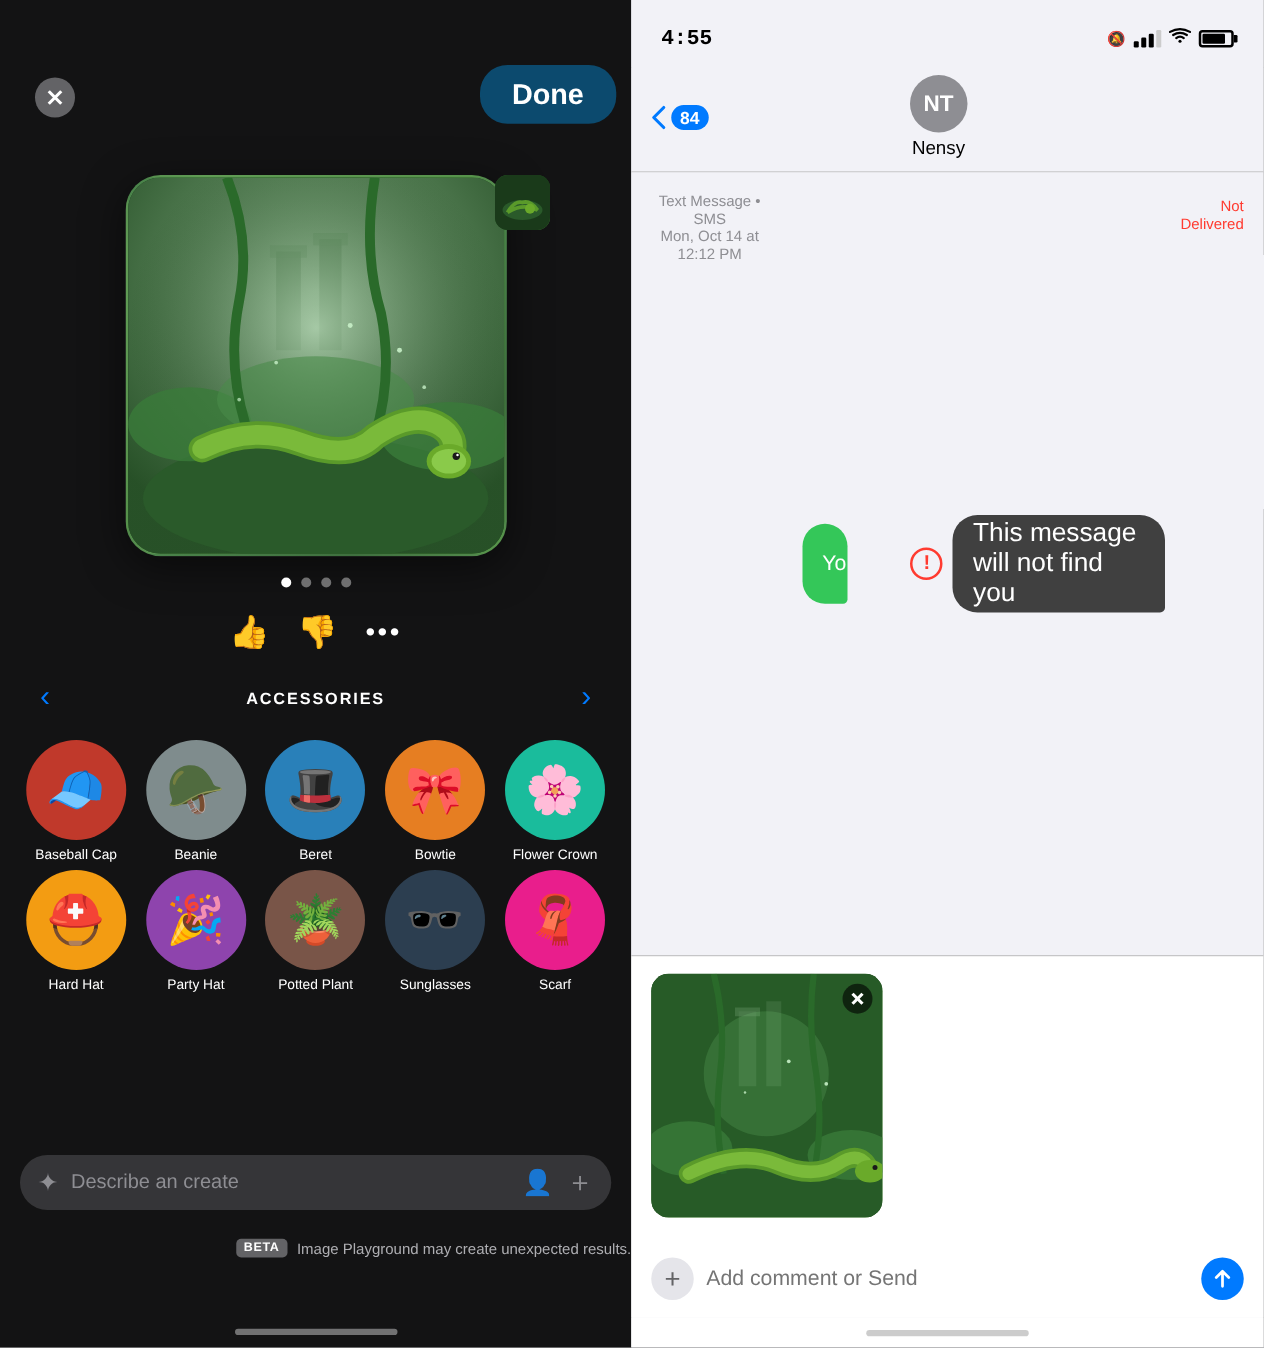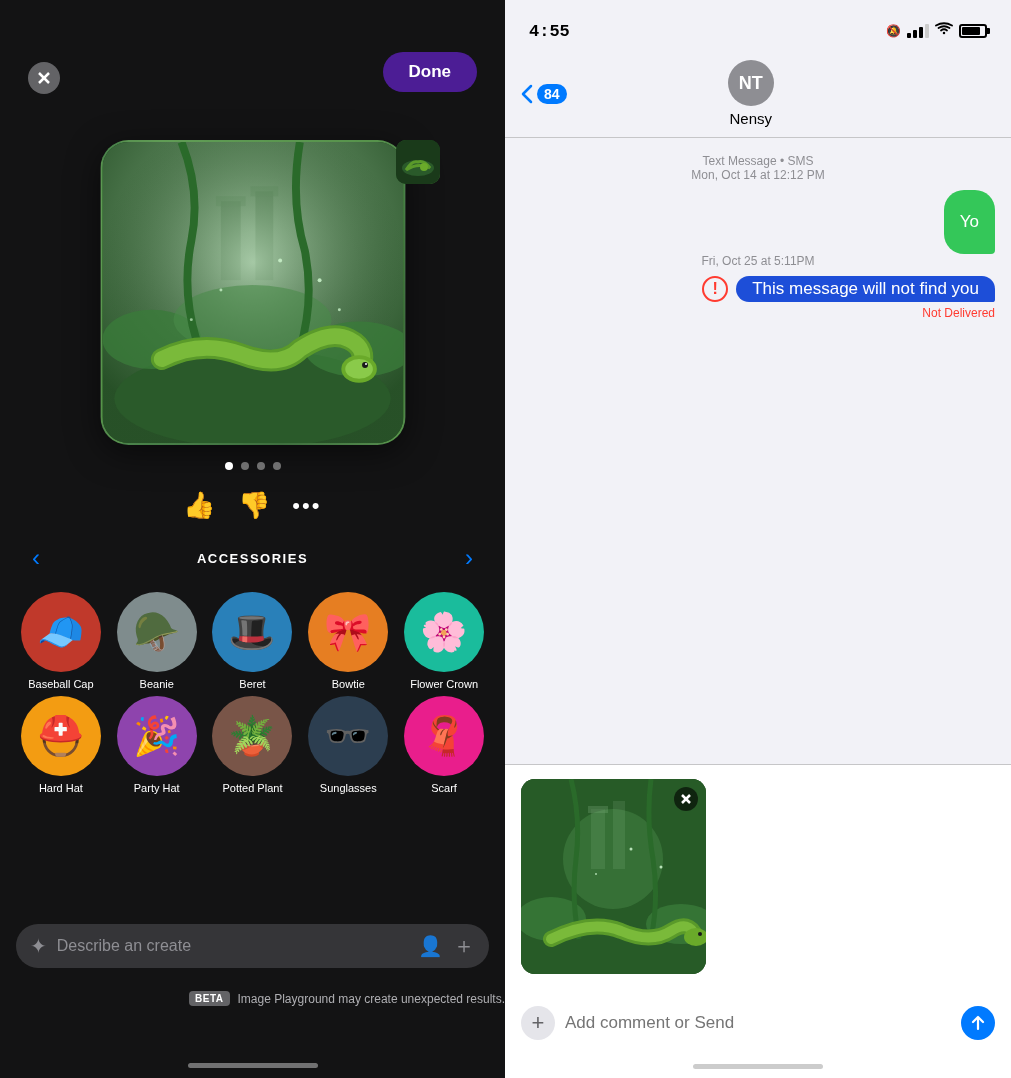--- a/index.html
+++ b/index.html
@@ -50,28 +50,28 @@
     .close-btn svg {
       width: 14px;
       height: 14px;
       stroke: white;
       stroke-width: 2.5;
     }
 
     .done-btn {
       position: absolute;
       top: 52px;
-      right: 28px;
+      right: 12px;
       z-index: 10;
-      background: #4c1d95;
+      background: #0c4a6e;
       color: white;
       border: none;
       border-radius: 22px;
       padding: 10px 26px;
-      font-size: 17px;
+      font-size: 23px;
       font-weight: 600;
       cursor: pointer;
     }
 
     .image-container {
       position: absolute;
       top: 140px;
       left: 50%;
       transform: translateX(-50%);
       z-index: 5;
@@ -449,21 +449,22 @@
     .nav-right {
       width: 60px;
     }
 
     
     .messages-area {
       flex: 1;
       background: #f2f2f7;
       padding: 16px;
       display: flex;
-      flex-direction: column;
+      flex-direction: row;
+      gap: 12px;
       overflow: hidden;
     }
 
     .timestamp-label {
       text-align: center;
       font-size: 12px;
       color: #8e8e93;
       margin-bottom: 8px;
     }
 
@@ -477,25 +478,25 @@
     .message-bubble-green {
       background: #34c759;
       color: white;
       border-radius: 20px 20px 4px 20px;
       padding: 22px 16px;
       font-size: 17px;
       max-width: 70%;
     }
 
     .message-bubble-failed {
-      background: #1d4ed8;
+      background: #404040;
       color: white;
       border-radius: 20px 20px 4px 20px;
       padding: 3px 16px;
-      font-size: 17px;
+      font-size: 21px;
       max-width: 70%;
     }
 
     .error-icon {
       width: 26px;
       height: 26px;
       border: 2px solid #ff3b30;
       border-radius: 50%;
       display: flex;
       align-items: center;
@@ -819,21 +820,20 @@
   <div class="messages-area">
     <div class="timestamp-label">
       <span>Text Message • SMS</span><br>
       <span>Mon, Oct 14 at 12:12 PM</span>
     </div>
 
     <div class="message-row-right">
       <div class="message-bubble-green">Yo</div>
     </div>
 
-    <div class="timestamp-label">Fri, Oct 25 at 5:11PM</div>
 
     <div class="message-row-right">
       <div class="error-icon">!</div>
       <div class="message-bubble-failed">This message will not find you</div>
     </div>
     <div class="not-delivered">Not Delivered</div>
   </div>
 
   <div class="compose-area">
     <div class="attached-image">

